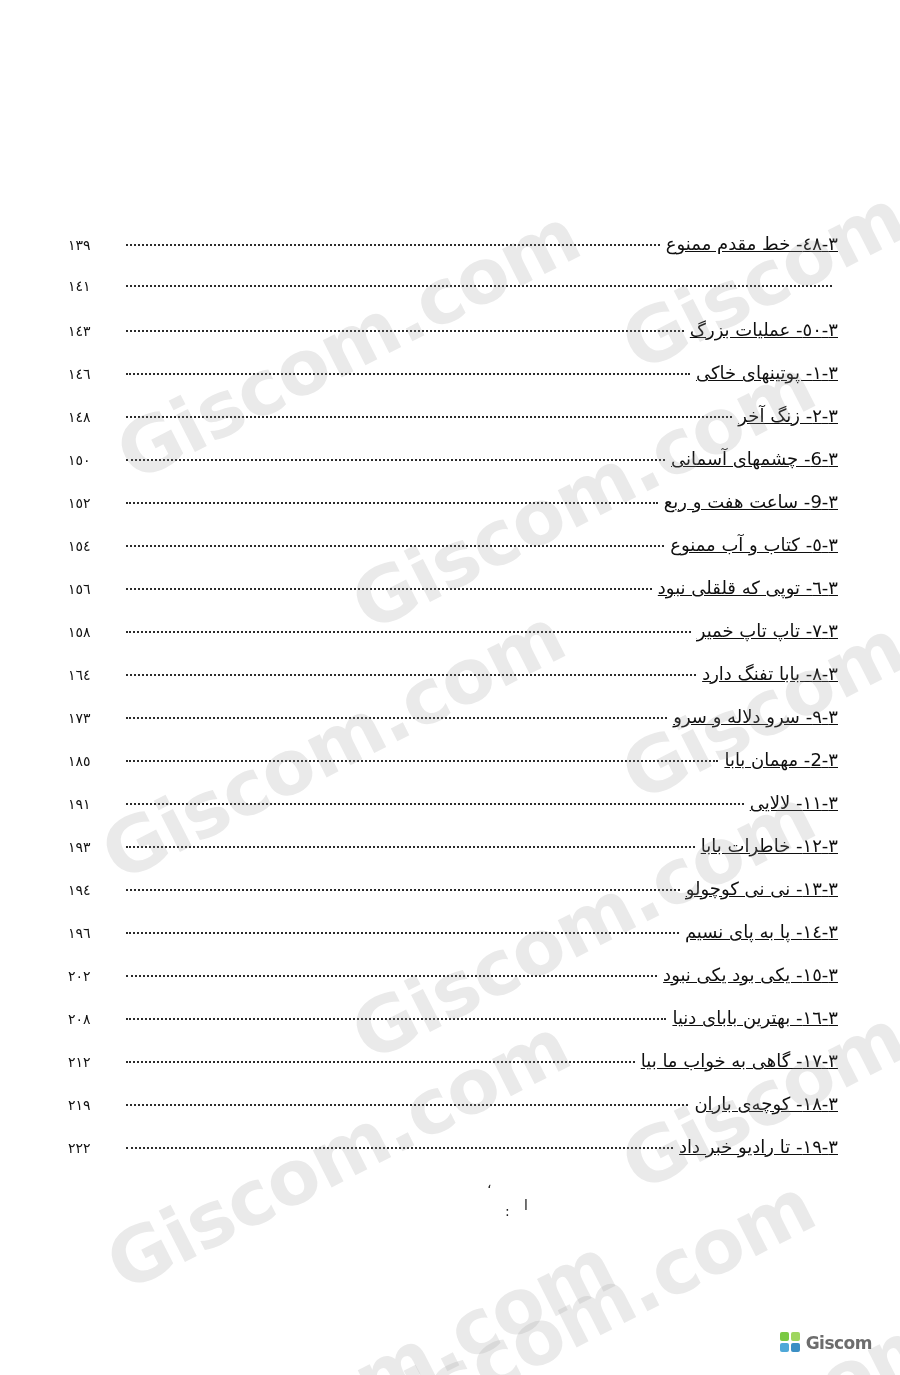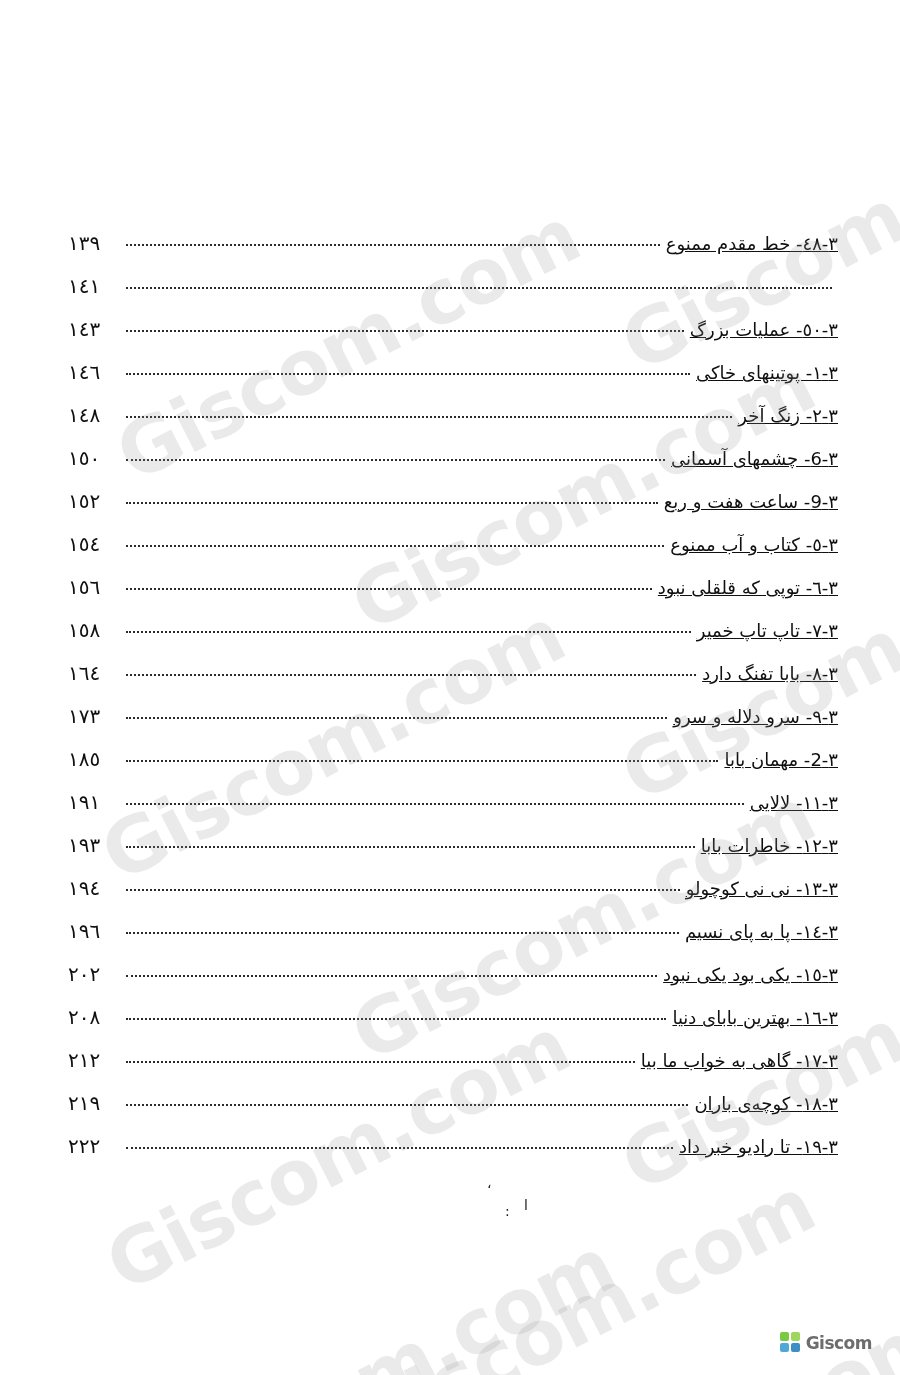--- a/index.html
+++ b/index.html
@@ -62,21 +62,21 @@
     margin: 0 6px;
     position: relative;
     top: -4px;
     border-bottom: 2px dotted #2b2b2b;
     min-width: 20px;
     height: 1px;
   }
   .toc-page {
     flex: 0 0 auto;
     white-space: nowrap;
-    font-size: 20px;
+    font-size: 14px;
     min-width: 52px;
     text-align: left;
     direction: rtl;
   }
 
   
   #scan-marks {
     position: absolute;
     top: 1175px;
     left: 0;

